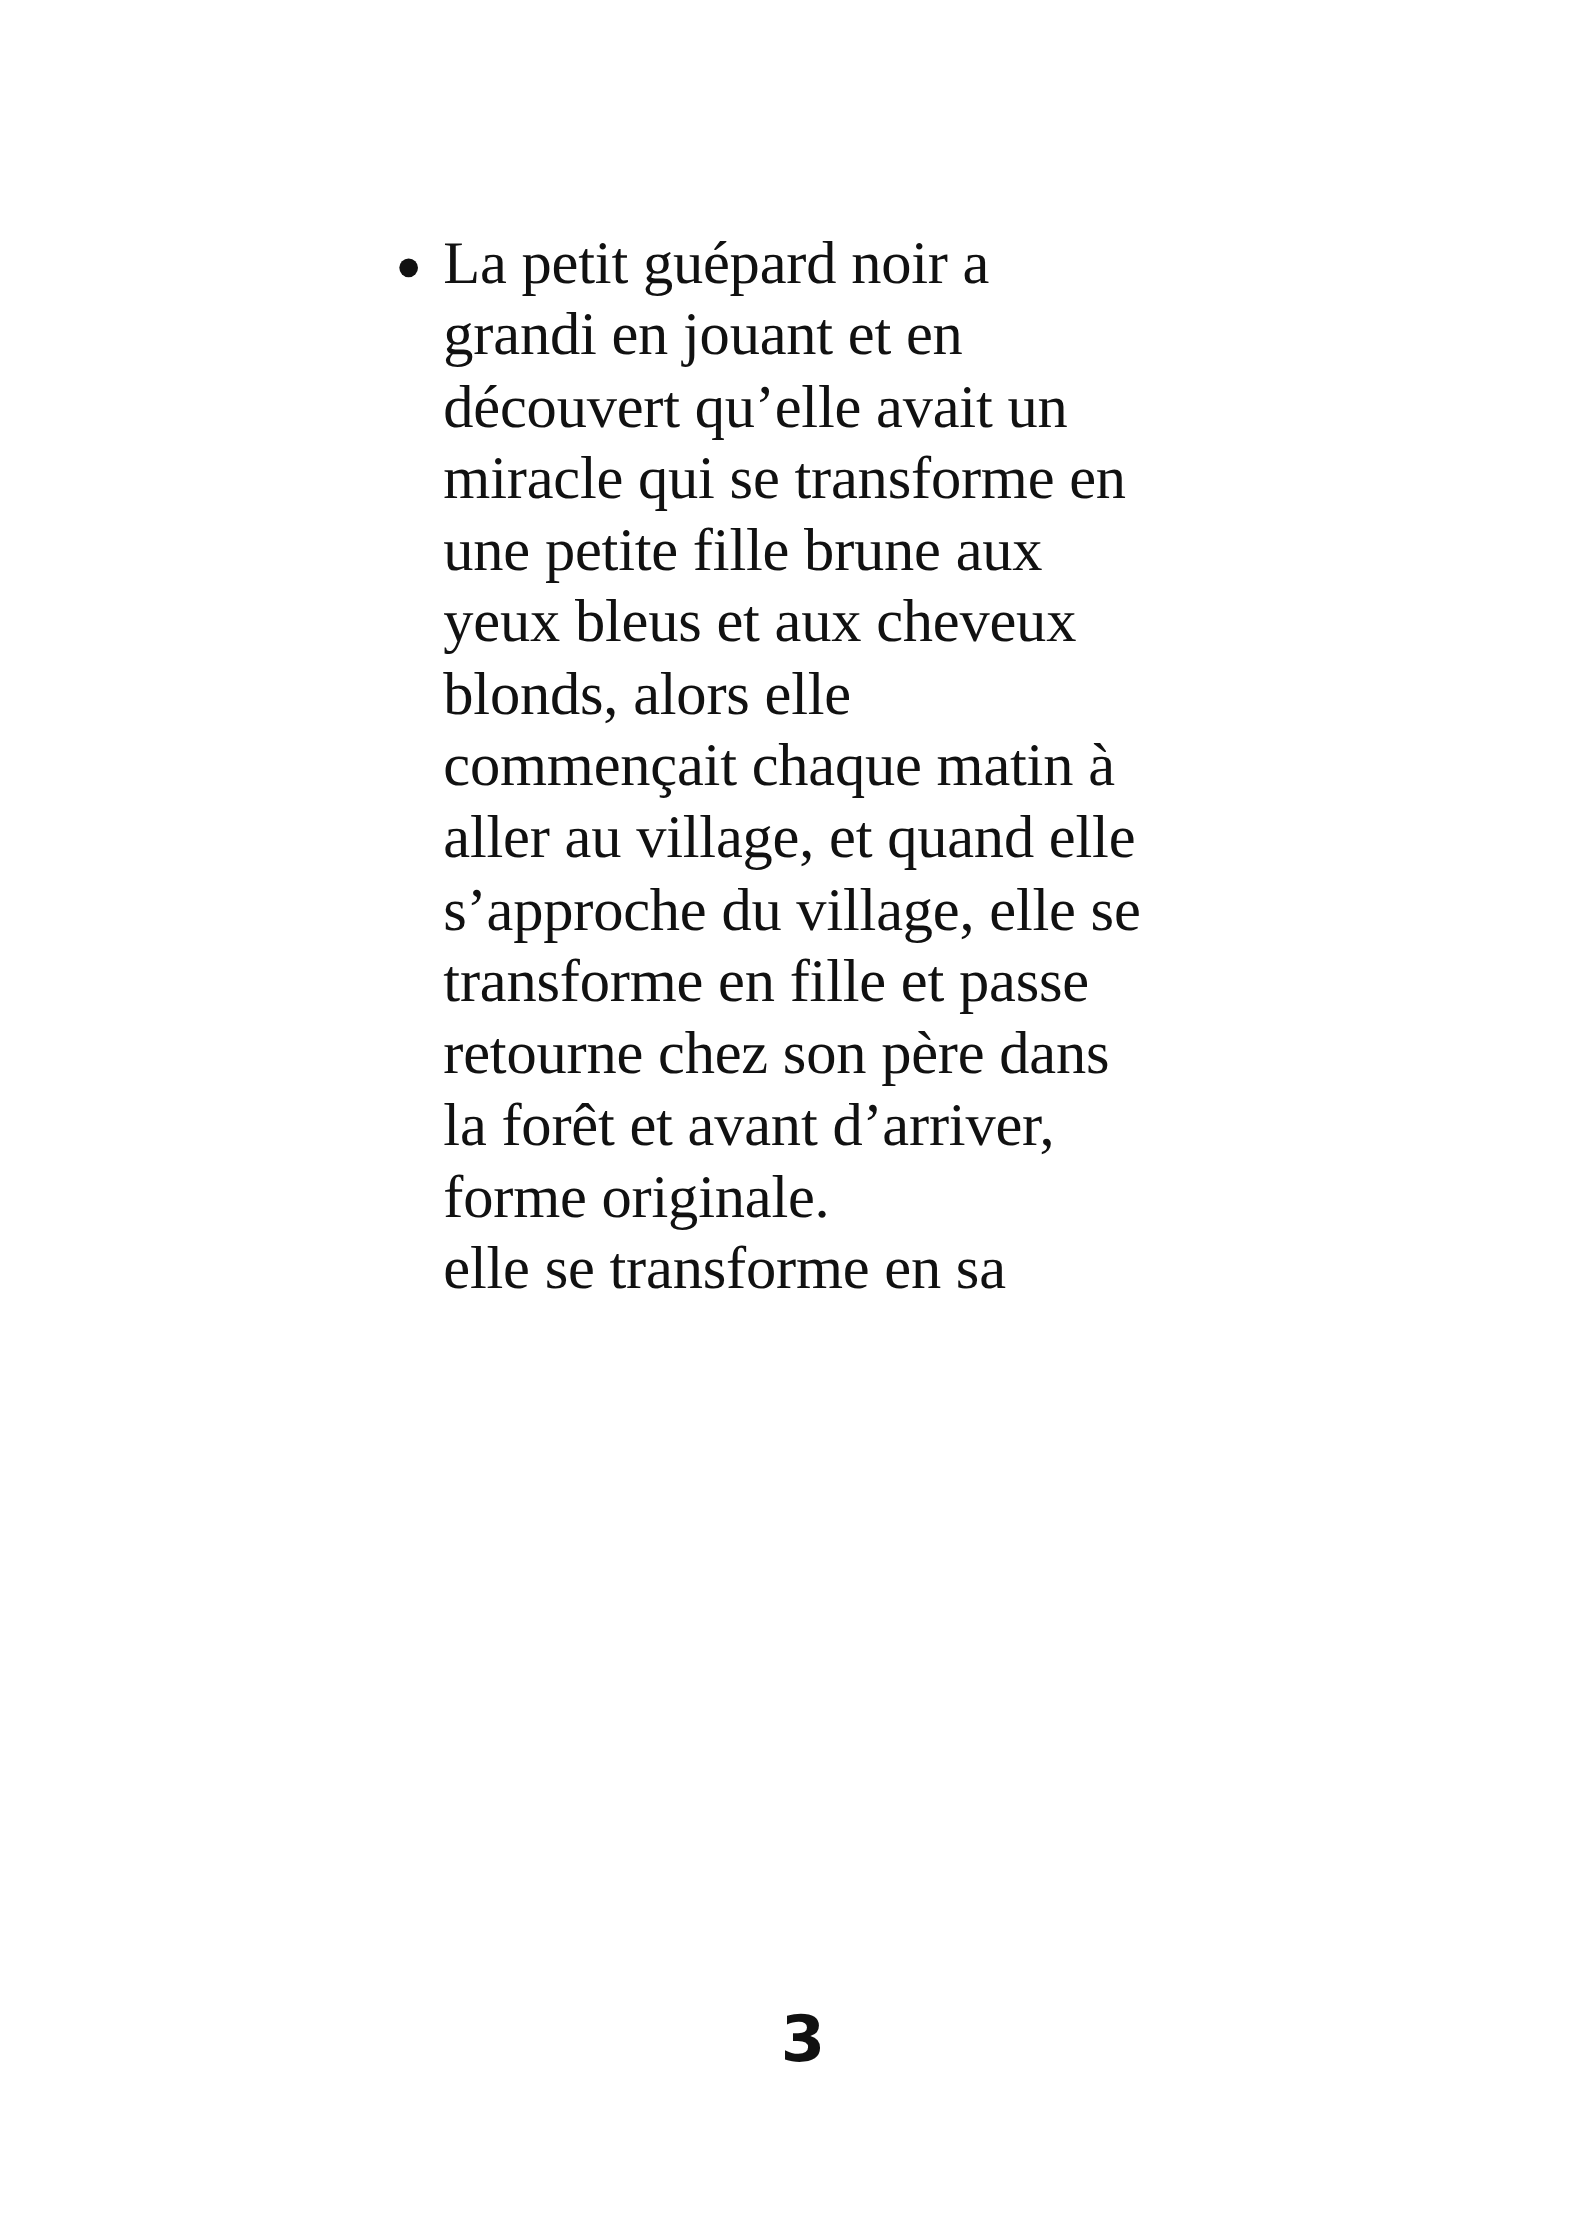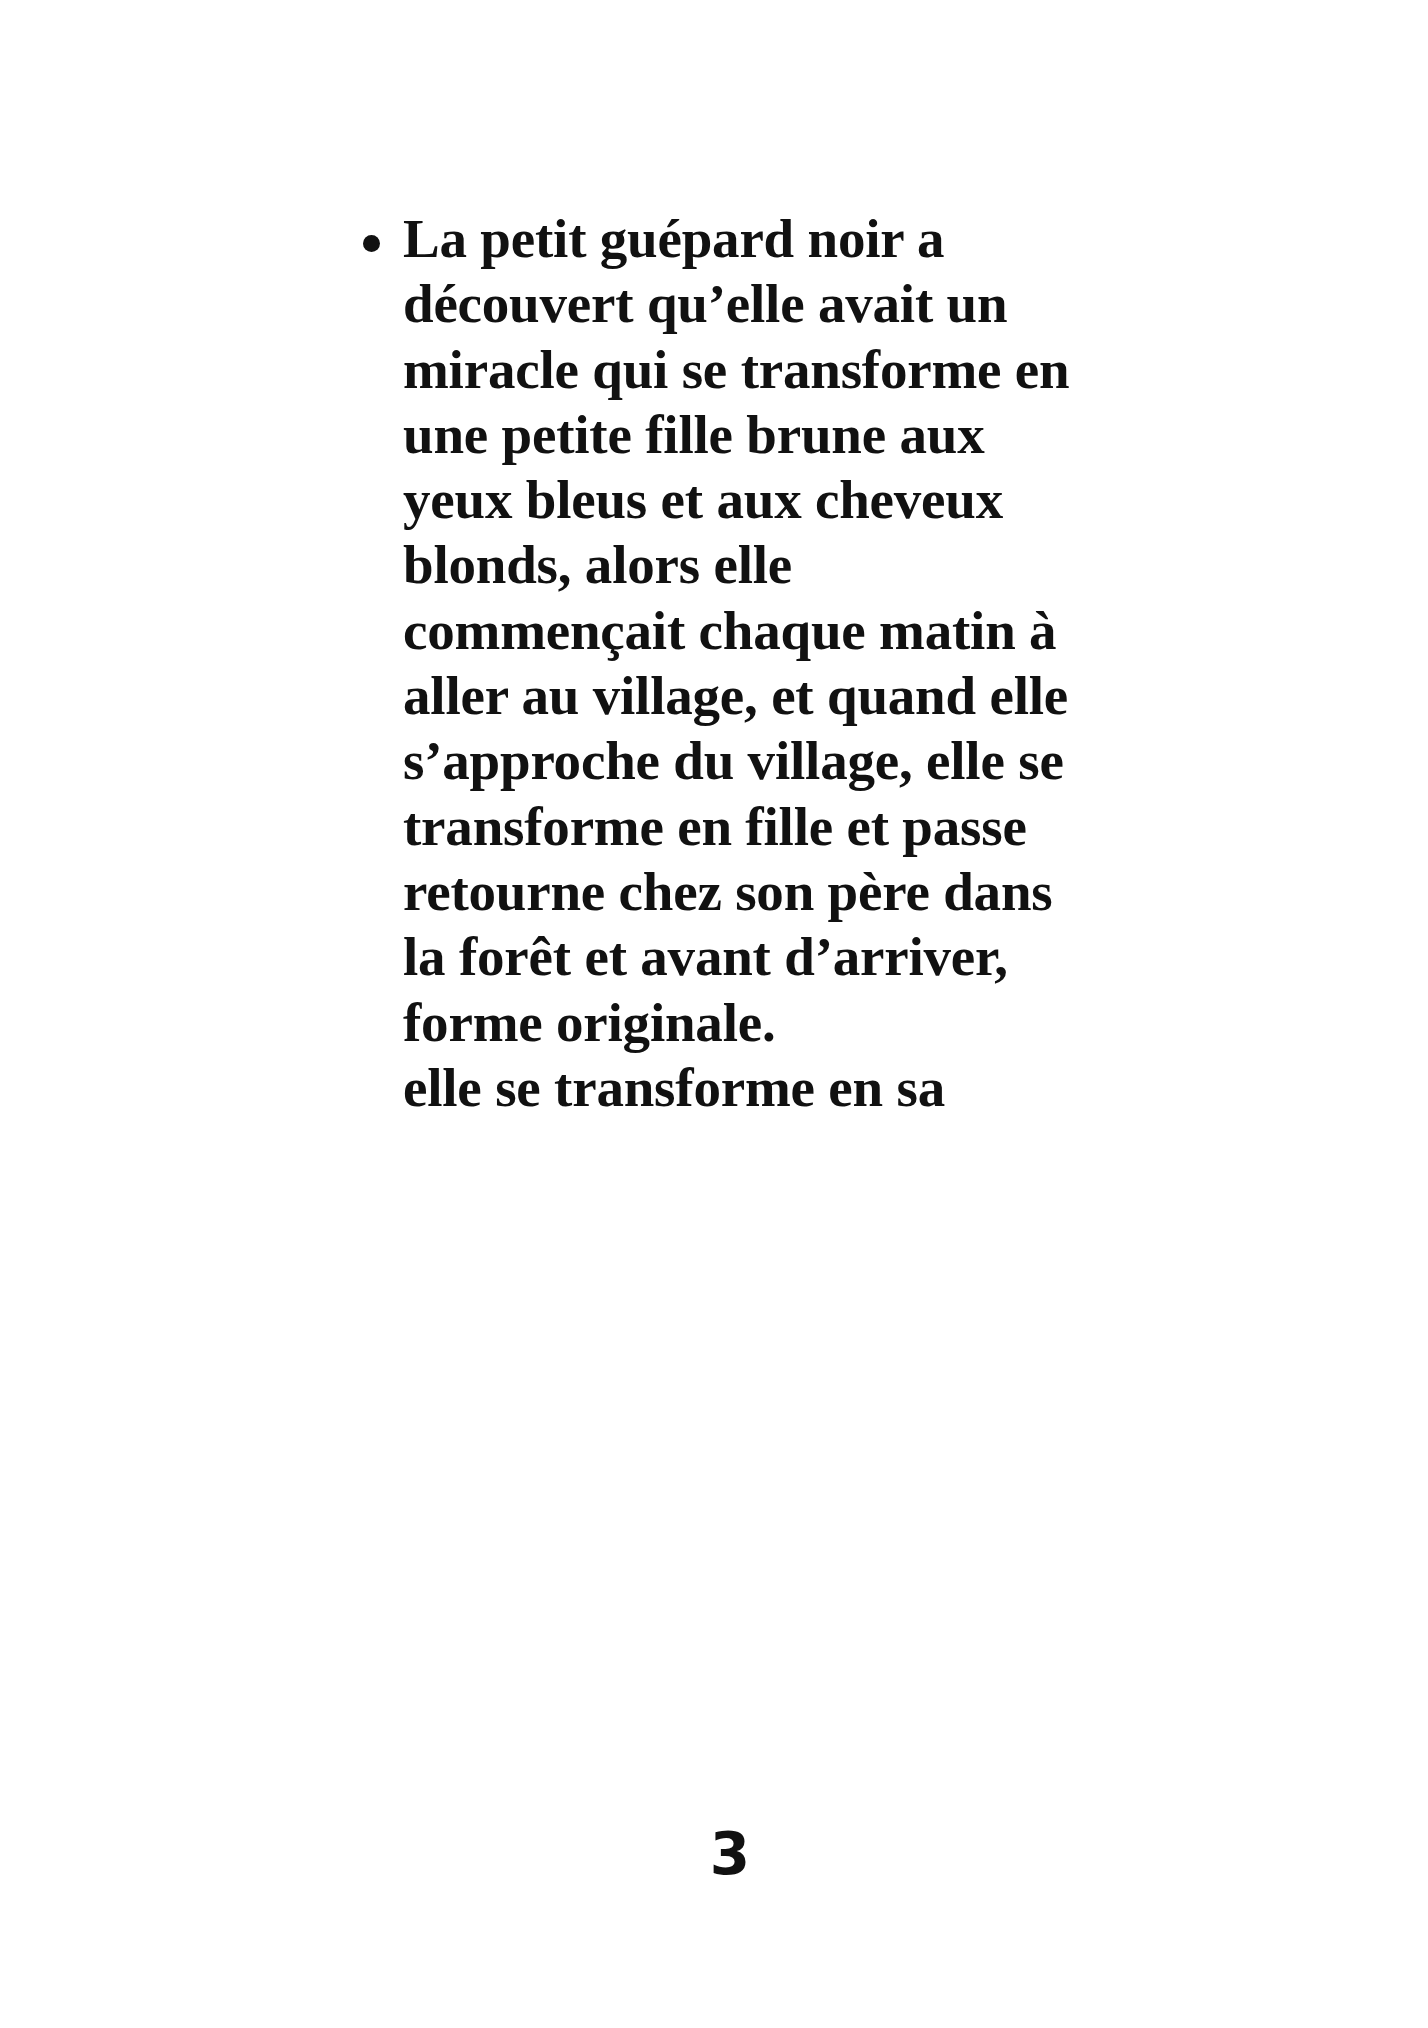--- a/index.html
+++ b/index.html
@@ -39,21 +39,20 @@
     .bullet-text {
       position: absolute;
       left: 43px;
       top: 0;
       font-family: "Liberation Serif", "DejaVu Serif", serif;
       font-size: 55px;
       line-height: 65.3px;
       letter-spacing: -0.2px;
       white-space: nowrap;
       color: #111111;
-      font-weight: bold;
     }
     .bullet-text .line {
       display: block;
       height: 65.3px;
     }
     .page-number {
       position: absolute;
       left: 680px;
       width: 100px;
       top: 1822px;
@@ -66,20 +65,21 @@
     }
   </style>
 </head>
 <body>
 
 <div class="page">
   <div class="bullet-item">
     <span class="bullet-dot"></span>
     <div class="bullet-text">
       <span class="line">La petit guépard noir a</span>
+      <span class="line">grandi en jouant et en</span>
       <span class="line">découvert qu’elle avait un</span>
       <span class="line">miracle qui se transforme en</span>
       <span class="line">une petite fille brune aux</span>
       <span class="line">yeux bleus et aux cheveux</span>
       <span class="line">blonds, alors elle</span>
       <span class="line">commençait chaque matin à</span>
       <span class="line">aller au village, et quand elle</span>
       <span class="line">s’approche du village, elle se</span>
       <span class="line">transforme en fille et passe</span>
       <span class="line">retourne chez son père dans</span>

